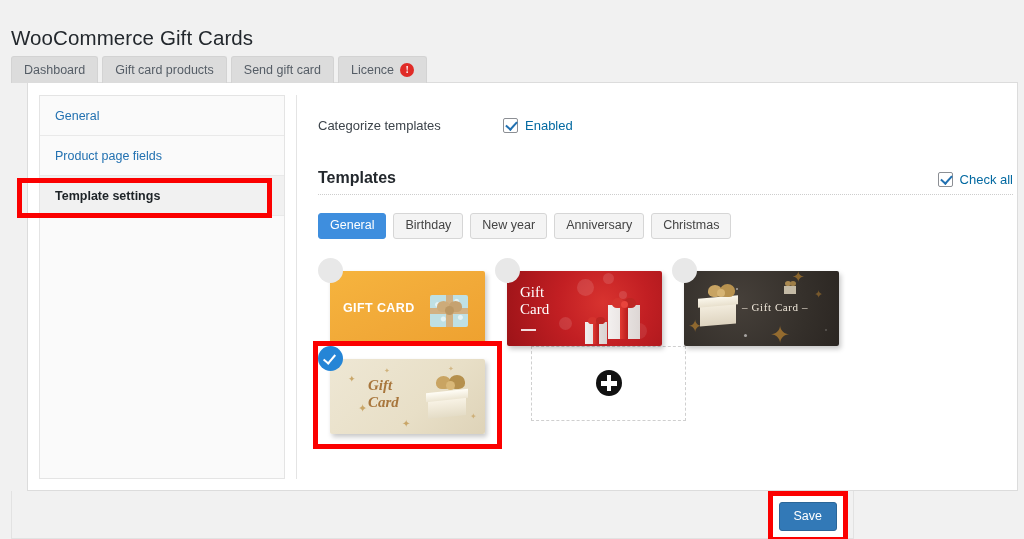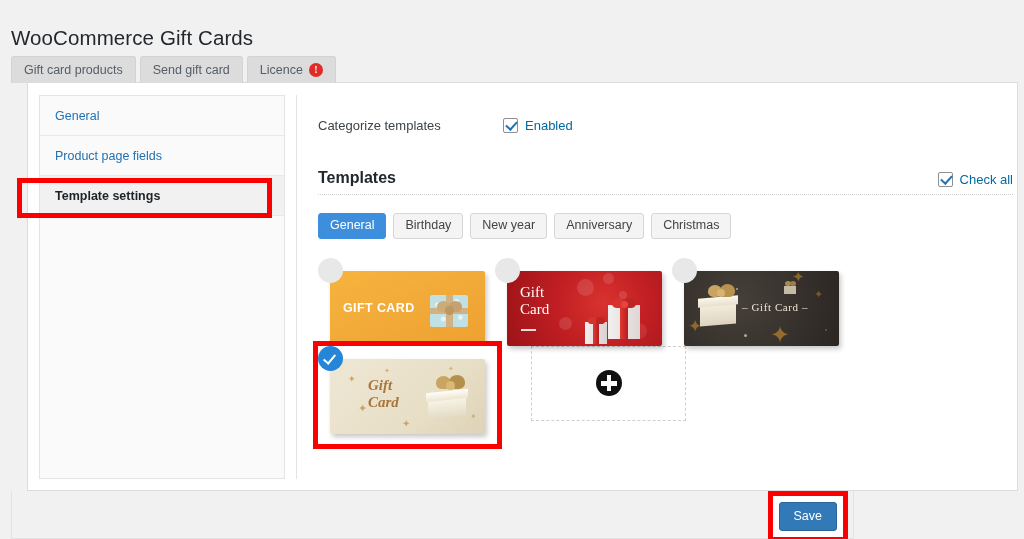--- a/index.html
+++ b/index.html
@@ -393,20 +393,23 @@
     z-index: 6;
   }
 </style>
 </head>
 <body>
 
 <div id="page-title">WooCommerce Gift Cards</div>
 
 <div id="tab-bar">
   <div class="tab">
+    <span>Dashboard</span>
+  </div>
+  <div class="tab">
     <span>Gift card products</span>
   </div>
   <div class="tab">
     <span>Send gift card</span>
   </div>
   <div class="tab">
     <span>Licence</span>
     <span class="badge-alert">!</span>
   </div>
 </div>

